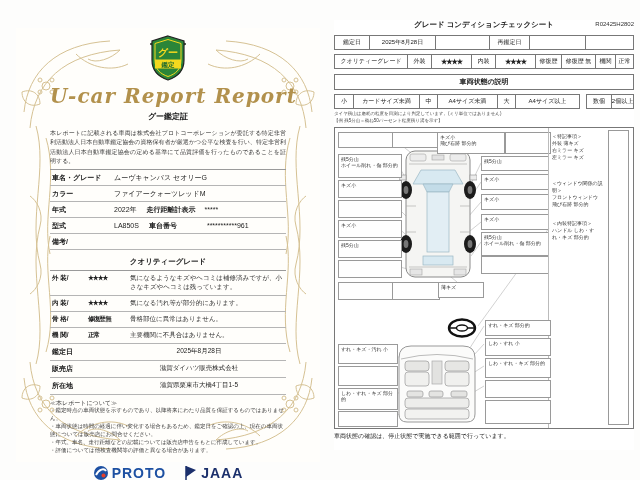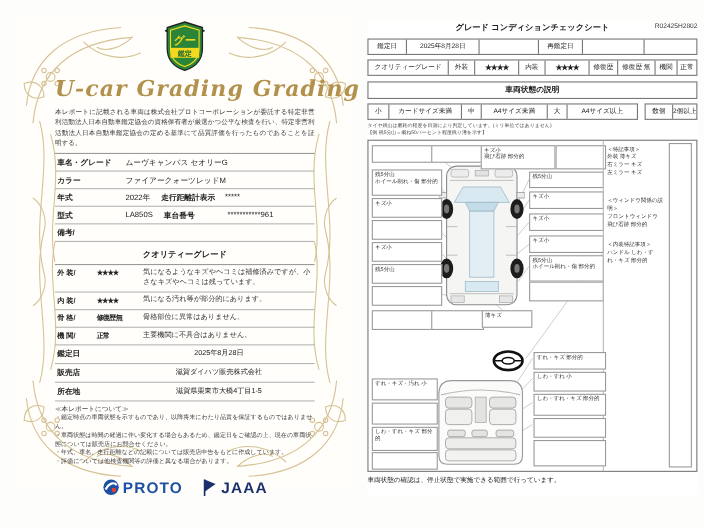--- a/index.html
+++ b/index.html
@@ -1,20 +1,20 @@
 <!DOCTYPE html>
 <html><head>
 <meta charset="utf-8">
 <style>
   html,body{margin:0;padding:0;}
   body{width:640px;height:480px;background:#fdfdfc;font-family:"Liberation Sans",sans-serif;color:#222;overflow:hidden;}
   .canvas{position:relative;width:640px;height:480px;}
 
   
-  .page-left{position:absolute;left:16px;top:12px;width:304px;height:434px;background:#fffefb;}
+  .page-left{position:absolute;left:16px;top:28px;width:304px;height:434px;background:#fffefb;}
   .ornament{position:absolute;inset:0;pointer-events:none;}
   .lp-content{position:relative;padding:4px 34px 0 34px;text-align:center;}
   .emblem{display:block;margin:2px auto 0 auto;}
   .lp-title{font-family:"DejaVu Serif","Liberation Serif",serif;font-style:italic;font-weight:bold;
             font-size:20px;color:#b2914c;letter-spacing:1px;margin-top:2px;white-space:nowrap;}
   .lp-sub{font-size:8px;font-weight:bold;color:#222;margin-top:3px;}
   .lp-intro{font-size:6px;line-height:1.55;text-align:justify;color:#3a3a3a;margin-top:7px;}
   .sec-title{font-size:7.5px;font-weight:bold;margin-top:7px;}
   .spec{margin-top:3px;border-top:1px solid #9a9a9a;text-align:left;}
   .srow{display:flex;align-items:center;border-bottom:1px solid #b5b5b5;padding:2.5px 2px;font-size:7px;min-height:8px;}
@@ -90,21 +90,22 @@
       <svg class="emblem" width="42" height="48" viewBox="0 0 42 48">
         <path d="M3,10 L13,5 L13,15 Z" fill="#1e6b2e" stroke="#222" stroke-width="0.8"></path>
         <path d="M39,10 L29,5 L29,15 Z" fill="#1e6b2e" stroke="#222" stroke-width="0.8"></path>
         <path d="M21,2 L37,7 V26 C37,38 30,43 21,46 C12,43 5,38 5,26 V7 Z" fill="#2b8538" stroke="#222" stroke-width="1.2"></path>
         <path d="M21,5.5 L34,9.5 V26 C34,35.5 28.5,40 21,42.5 C13.5,40 8,35.5 8,26 V9.5 Z" fill="none" stroke="#f5d91e" stroke-width="1"></path>
         <text x="21" y="22" font-size="10" font-weight="bold" fill="#f5d91e" text-anchor="middle">グー</text>
         <rect x="8" y="25.5" width="26" height="9" fill="#f5d91e"></rect>
         <text x="21" y="32.5" font-size="6.5" font-weight="bold" fill="#1e6b2e" text-anchor="middle">鑑定</text>
       </svg>
 
-      <div class="lp-title">U-car Grading Grading</div>
+      <div class="lp-title">U-car Report Report</div>
+      <div class="lp-sub">グー鑑定証</div>
       <div class="lp-intro">本レポートに記載される車両は株式会社プロトコーポレーションが委託する特定非営利活動法人日本自動車鑑定協会の資格保有者が厳選かつ公平な検査を行い、特定非営利活動法人日本自動車鑑定協会の定める基準にて品質評価を行ったものであることを証明する。</div>
 
       <div class="spec">
         <div class="srow">
           <span class="lab">車名・グレード</span>
           <span class="val">ムーヴキャンバス セオリーG</span>
         </div>
         <div class="srow">
           <span class="lab">カラー</span>
           <span class="val">ファイアークォーツレッドM</span>

